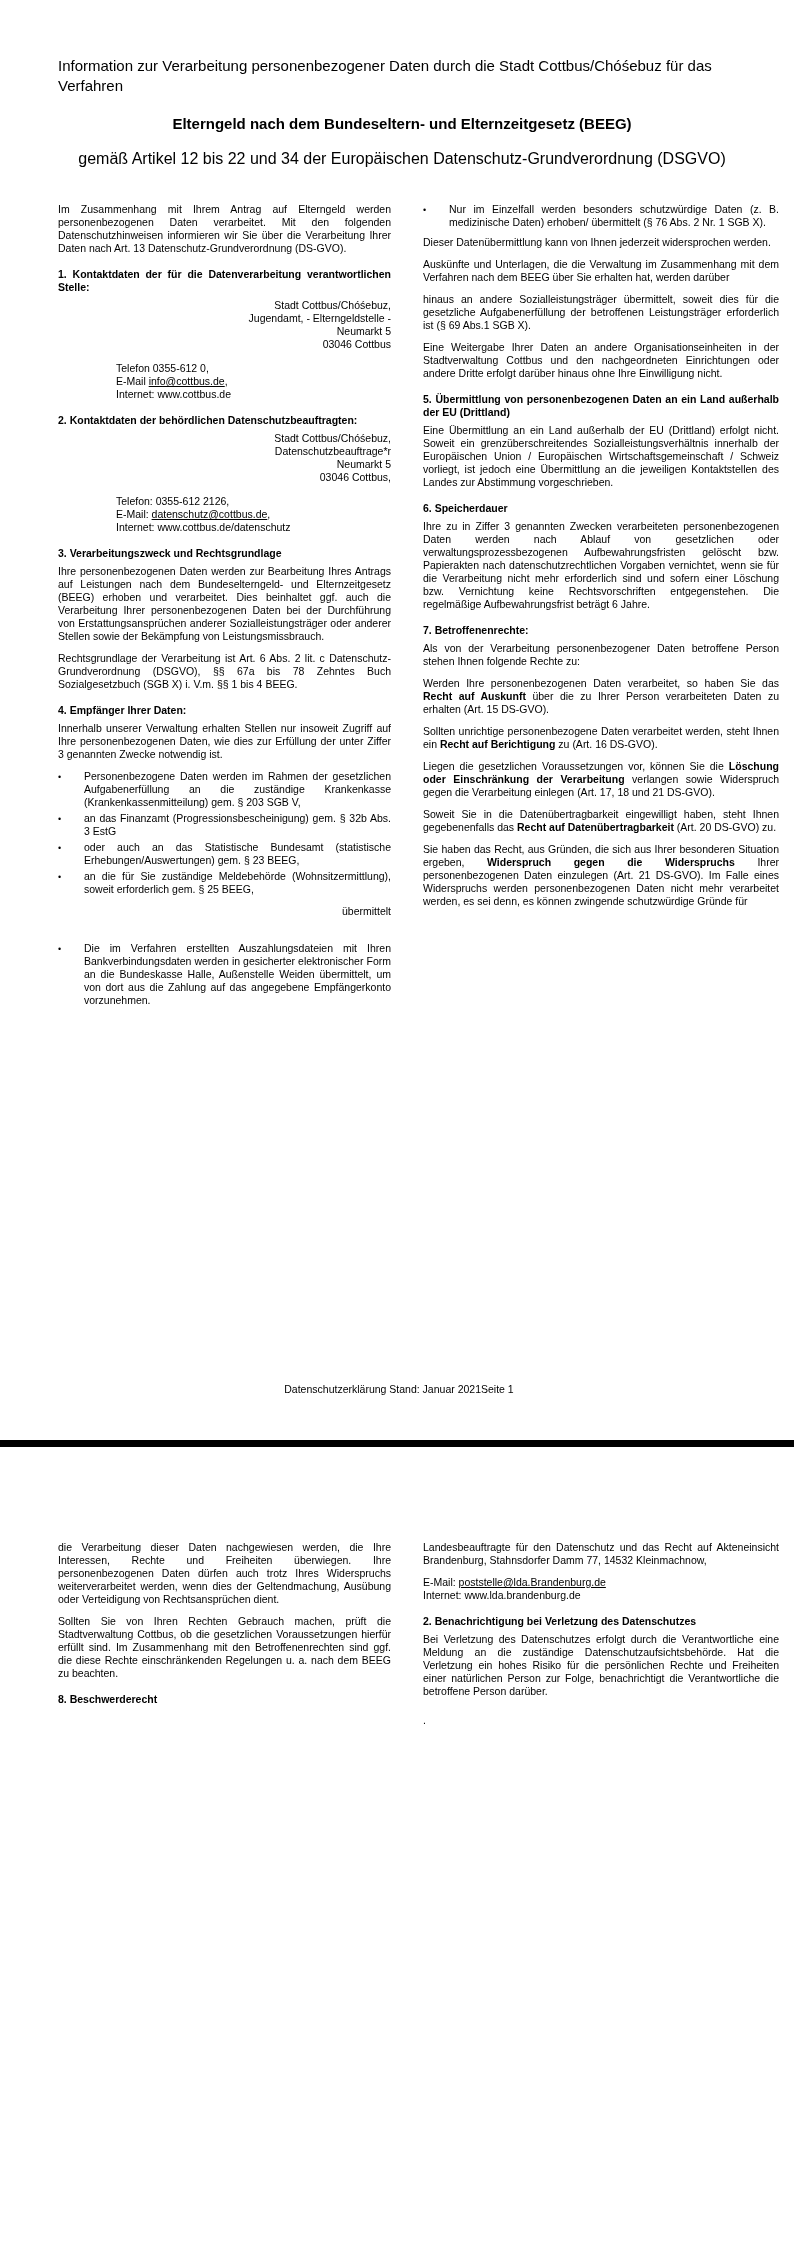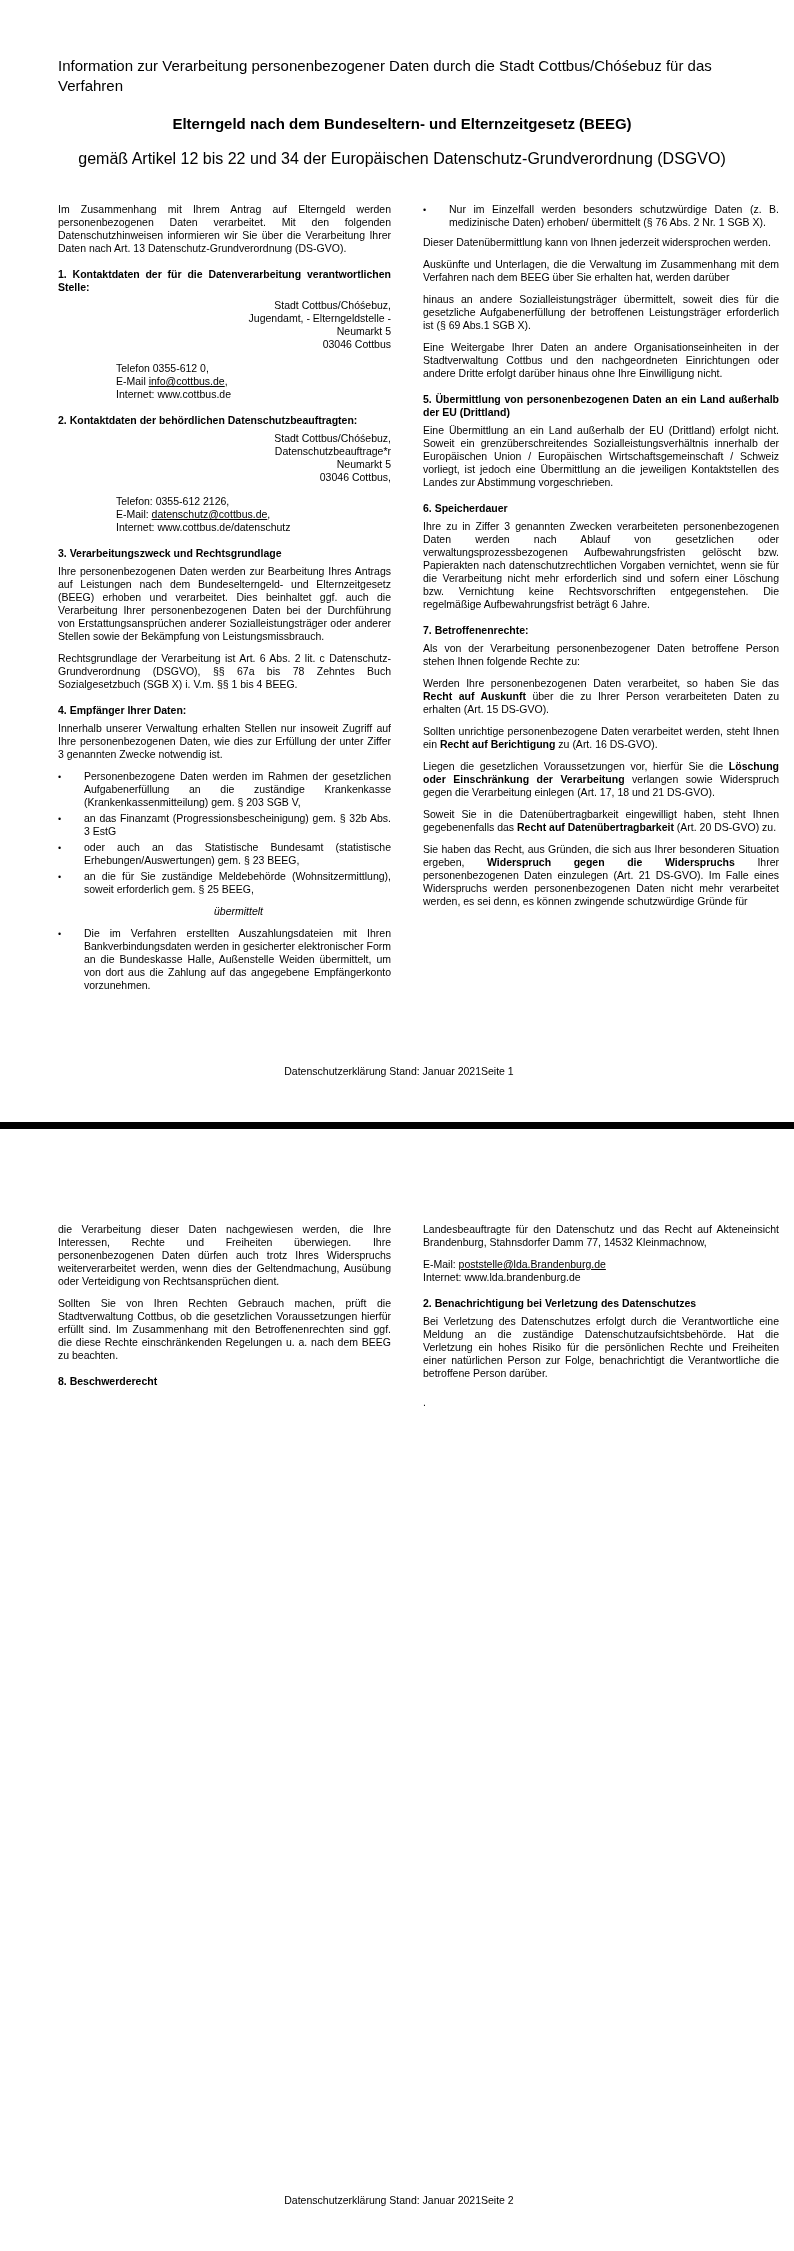--- a/index.html
+++ b/index.html
@@ -1,21 +1,21 @@
 <!DOCTYPE html>
 <html><head>
 <meta charset="utf-8">
 <style>
   html, body { margin:0; padding:0; }
   body {
     width:794px; height:2251px; background:#ffffff; color:#000;
     font-family:"Liberation Sans","DejaVu Sans",sans-serif;
     -webkit-font-smoothing:antialiased;
   }
-  .page { position:relative; height:1122px; overflow:hidden; background:#fff; }
+  .page { position:relative; height:1440px; overflow:hidden; background:#fff; }
   .page-divider { height:7px; background:#000; }
 
   
   .doc-header { padding:56px 48px 0 58px; }
   .header-intro { font-size:15px; line-height:20px; }
   .doc-title { text-align:center; font-weight:bold; font-size:15px; line-height:20px; margin-top:18px; }
   .doc-subtitle { text-align:center; font-size:16px; line-height:21px; margin-top:14px; }
 
   
   .columns {
@@ -25,21 +25,21 @@
   .col-left  { width:333px; flex:none; }
   .col-right { width:356px; flex:none; }
   .columns p { margin:0 0 9px; }
   .sec-heading { font-weight:bold; margin:13px 0 5px; text-align:justify; }
   .address { margin:0 0 11px 58px; text-align:right; }
   .contact { margin:0 0 9px 58px; text-align:left; }
   .bullet { display:flex; margin:0 0 3px; }
   .bullet-dot { width:26px; flex:none; font-size:9px; padding-top:1px; }
   .bullet-text { flex:1; text-align:justify; }
   .indent { margin-left:27px; }
-  .plainline { margin:9px 0 9px 28px; text-align:center;font-style:italic; }
+  .plainline { margin:9px 0 24px 28px; text-align:right; }
   a.doclink { color:#000; text-decoration:underline; cursor:pointer; }
 
   .page-footer {
     position:absolute; left:58px; right:54px; bottom:44px;
     display:flex; justify-content:center; font-size:10.5px; line-height:13px;
   }
 
   
   .columns.page2-cols { margin-top:0; padding-top:94px; }
   .stray-dot { margin-top:16px !important; text-align:left; }
@@ -135,21 +135,21 @@
       <div class="sec-heading">6. Speicherdauer</div>
       <p>Ihre zu in Ziffer 3 genannten Zwecken verarbeiteten personenbezogenen Daten werden nach Ablauf von gesetzlichen oder verwaltungsprozessbezogenen Aufbewahrungsfristen gelöscht bzw. Papierakten nach datenschutzrechtlichen Vorgaben vernichtet, wenn sie für die Verarbeitung nicht mehr erforderlich sind und sofern einer Löschung bzw. Vernichtung keine Rechtsvorschriften entgegenstehen. Die regelmäßige Aufbewahrungsfrist beträgt 6 Jahre.</p>
 
       <div class="sec-heading">7. Betroffenenrechte:</div>
       <p>Als von der Verarbeitung personenbezogener Daten betroffene Person stehen Ihnen folgende Rechte zu:</p>
 
       <p><span>Werden Ihre personenbezogenen Daten verarbeitet, so haben Sie das </span><b>Recht auf Auskunft</b><span> über die zu Ihrer Person verarbeiteten Daten zu erhalten (Art. 15 DS-GVO).</span></p>
 
       <p><span>Sollten unrichtige personenbezogene Daten verarbeitet werden, steht Ihnen ein </span><b>Recht auf Berichtigung</b><span> zu (Art. 16 DS-GVO).</span></p>
 
-      <p><span>Liegen die gesetzlichen Voraussetzungen vor, hierfür Sie die </span><b>Löschung oder Einschränkung der Verarbeitung</b><span> verlangen sowie Widerspruch gegen die Verarbeitung einlegen (Art. 17, 18 und 21 DS-GVO).</span></p>
+      <p><span>Liegen die gesetzlichen Voraussetzungen vor, können Sie die </span><b>Löschung oder Einschränkung der Verarbeitung</b><span> verlangen sowie Widerspruch gegen die Verarbeitung einlegen (Art. 17, 18 und 21 DS-GVO).</span></p>
 
       <p><span>Soweit Sie in die Datenübertragbarkeit eingewilligt haben, steht Ihnen gegebenenfalls das </span><b>Recht auf Datenübertragbarkeit</b><span> (Art. 20 DS-GVO) zu.</span></p>
 
       <p><span>Sie haben das Recht, aus Gründen, die sich aus Ihrer besonderen Situation ergeben, </span><b>Widerspruch gegen die Widerspruchs</b><span> Ihrer personenbezogenen Daten einzulegen (Art. 21 DS-GVO). Im Falle eines Widerspruchs werden personenbezogenen Daten nicht mehr verarbeitet werden, es sei denn, es können zwingende schutzwürdige Gründe für</span></p>
     </div>
   </div>
 
   <div class="page-footer">
     <span>Datenschutzerklärung Stand: Januar 2021</span>
     <span>Seite 1</span>

